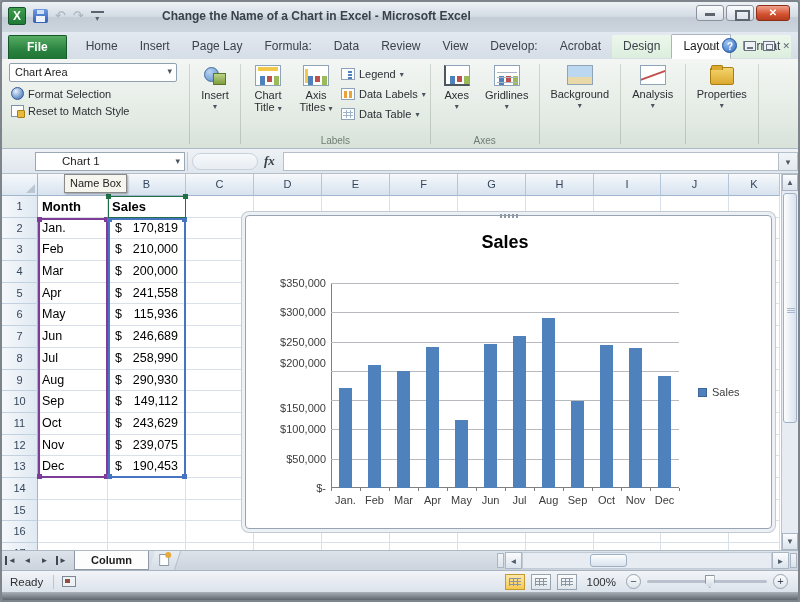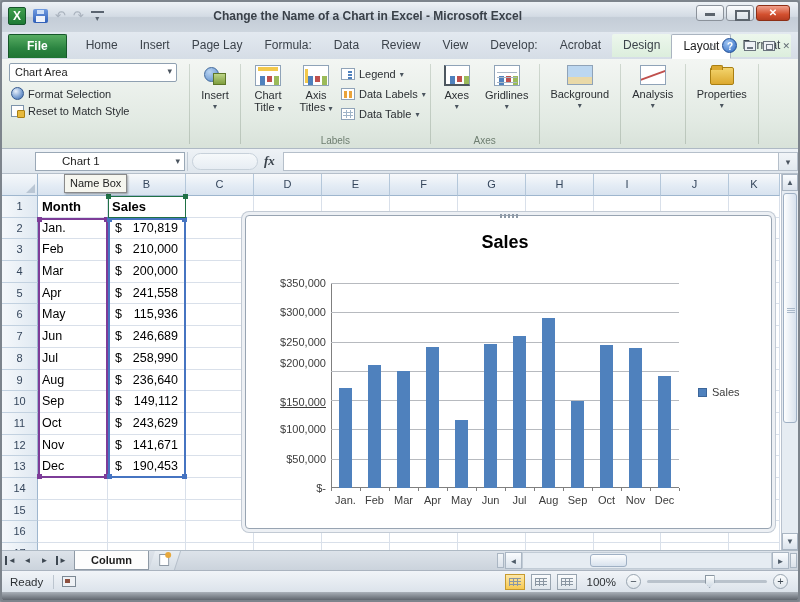--- a/index.html
+++ b/index.html
@@ -13,21 +13,21 @@
     background:linear-gradient(#eef2f6, #d3dbe4 48%, #c4cdd7 52%, #cdd5de); }
   .qat { position:absolute; left:6px; top:5px; display:flex; align-items:center; gap:7px; }
   .excel-logo { width:18px; height:18px; background:linear-gradient(#3f9e4d,#1e7a35); border:1px solid #14542a;
     border-radius:2px; color:#fff; font-weight:bold; font-size:12px; text-align:center; line-height:16px; }
   .floppy { width:15px; height:14px; background:linear-gradient(#6f9ae0,#2f5fb8); border-radius:2px; position:relative; }
   .floppy:before { content:""; position:absolute; left:3px; top:7px; width:9px; height:6px; background:#eef2fa; }
   .floppy:after { content:""; position:absolute; left:4px; top:1px; width:7px; height:4px; background:#cfe0f7; }
   .undoredo { color:#a9b2bd; font-size:13px; line-height:14px; }
   .qat-dd { width:13px; height:13px; color:#5a6470; font-size:8px; text-align:center; line-height:11px;
     border-top:2px solid #5a6470; margin-top:2px; }
-  .win-title { position:absolute; left:160px; top:7px; width:360px; text-align:right;
+  .win-title { position:absolute; left:160px; top:7px; width:360px; text-align:left;
     font-size:12px; font-weight:bold; color:#3a4149; white-space:nowrap; }
   .ct-plate { position:absolute; left:520px; top:0; width:160px; height:28px; text-align:center;
     background:linear-gradient(#a9dcab, #58b163 45%, #3d9a4c 55%, #63b66d); border:1px solid #2f7e3c; border-top:none;
     border-radius:0 0 3px 3px; color:#fff; font-size:11px; font-weight:bold; line-height:26px;
     text-shadow:0 1px 1px #1e5c28; }
   .winbtns { position:absolute; right:8px; top:3px; display:flex; gap:2px; }
   .wbtn { width:28px; height:16px; border:1px solid #8b929b; border-radius:3px;
     background:linear-gradient(#fbfcfd,#d7dee6); position:relative; }
   .wbtn.min:before { content:""; position:absolute; left:8px; bottom:4px; width:10px; height:3px; background:#5c646d; }
   .wbtn.max:before { content:""; position:absolute; left:8px; top:4px; width:11px; height:7px;
@@ -238,21 +238,21 @@
     </div>
     <div class="win-title">Change the Name of a Chart in Excel  -  Microsoft Excel</div>
     <div class="winbtns">
       <span class="wbtn min"></span>
       <span class="wbtn max"></span>
       <span class="wbtn close">✕</span>
     </div>
   </div>
 
   <div class="tabrow">
-    <div style="display:flex;align-items:flex-start;">
+    <div style="display:flex;align-items:center;">
         <div class="tab file">File</div>
         <div class="tab">Home</div>
         <div class="tab">Insert</div>
         <div class="tab">Page Lay</div>
         <div class="tab">Formula:</div>
         <div class="tab">Data</div>
         <div class="tab">Review</div>
         <div class="tab">View</div>
         <div class="tab">Develop:</div>
         <div class="tab">Acrobat</div>
@@ -527,21 +527,21 @@
           <div class="cell" style="width: 68px;"></div>
           <div class="cell" style="width: 67px;"></div>
           <div class="cell" style="width: 68px;"></div>
           <div class="cell" style="width: 51px;"></div>
         </div>
         <div class="srow">
           <div class="rowhead">9</div>
           <div class="cell" style="width: 70px;">Aug</div>
           <div class="cell money" style="width: 78px;">
             <span>$</span>
-            <span>236,640</span>
+            <span>290,930</span>
           </div>
           <div class="cell" style="width: 68px;"></div>
           <div class="cell" style="width: 68px;"></div>
           <div class="cell" style="width: 68px;"></div>
           <div class="cell" style="width: 68px;"></div>
           <div class="cell" style="width: 68px;"></div>
           <div class="cell" style="width: 68px;"></div>
           <div class="cell" style="width: 67px;"></div>
           <div class="cell" style="width: 68px;"></div>
           <div class="cell" style="width: 51px;"></div>
@@ -578,21 +578,21 @@
           <div class="cell" style="width: 68px;"></div>
           <div class="cell" style="width: 67px;"></div>
           <div class="cell" style="width: 68px;"></div>
           <div class="cell" style="width: 51px;"></div>
         </div>
         <div class="srow">
           <div class="rowhead">12</div>
           <div class="cell" style="width: 70px;">Nov</div>
           <div class="cell money" style="width: 78px;">
             <span>$</span>
-            <span>141,671</span>
+            <span>239,075</span>
           </div>
           <div class="cell" style="width: 68px;"></div>
           <div class="cell" style="width: 68px;"></div>
           <div class="cell" style="width: 68px;"></div>
           <div class="cell" style="width: 68px;"></div>
           <div class="cell" style="width: 68px;"></div>
           <div class="cell" style="width: 68px;"></div>
           <div class="cell" style="width: 67px;"></div>
           <div class="cell" style="width: 68px;"></div>
           <div class="cell" style="width: 51px;"></div>
@@ -699,21 +699,21 @@
       </div>
     <div class="gline" style="top: 67px;"></div>
         <div class="ylab" style="top: 61px;">$350,000</div>
         <div class="gline" style="top: 96.2857px;"></div>
         <div class="ylab" style="top: 90.2857px;">$300,000</div>
         <div class="gline" style="top: 125.571px;"></div>
         <div class="ylab" style="top: 119.571px;">$250,000</div>
         <div class="gline" style="top: 154.857px;"></div>
         <div class="ylab" style="top: 141px;">$200,000</div>
         <div class="gline" style="top: 184.143px;"></div>
-        <div class="ylab" style="top: 180px; text-decoration: underline;">$150,000</div>
+        <div class="ylab" style="top: 186px;">$150,000</div>
         <div class="gline" style="top: 213.429px;"></div>
         <div class="ylab" style="top: 207.429px;">$100,000</div>
         <div class="gline" style="top: 242.714px;"></div>
         <div class="ylab" style="top: 236.714px;">$50,000</div>
         <div class="ylab" style="top: 266px;">$-</div>
         <div class="bar" style="left: 93px; top: 171.949px; height: 100.051px; background: rgb(79, 129, 189);"></div>
         <div class="bar" style="left: 122px; top: 149px; height: 123px; background: rgb(79, 129, 189);"></div>
         <div class="bar" style="left: 151px; top: 154.857px; height: 117.143px; background: rgb(79, 129, 189);"></div>
         <div class="bar" style="left: 180px; top: 130.516px; height: 141.484px; background: rgb(79, 129, 189);"></div>
         <div class="bar" style="left: 209px; top: 204.095px; height: 67.9054px; background: rgb(79, 129, 189);"></div>

